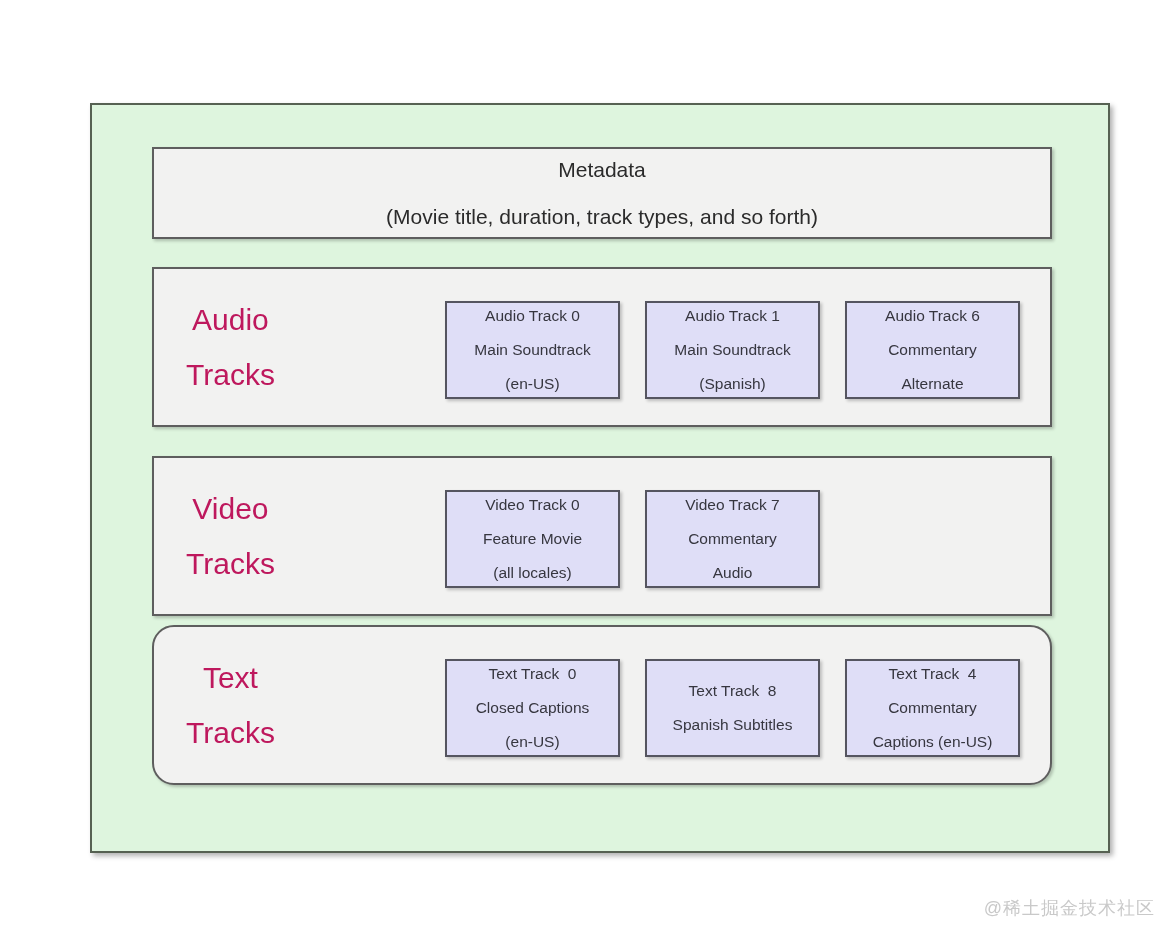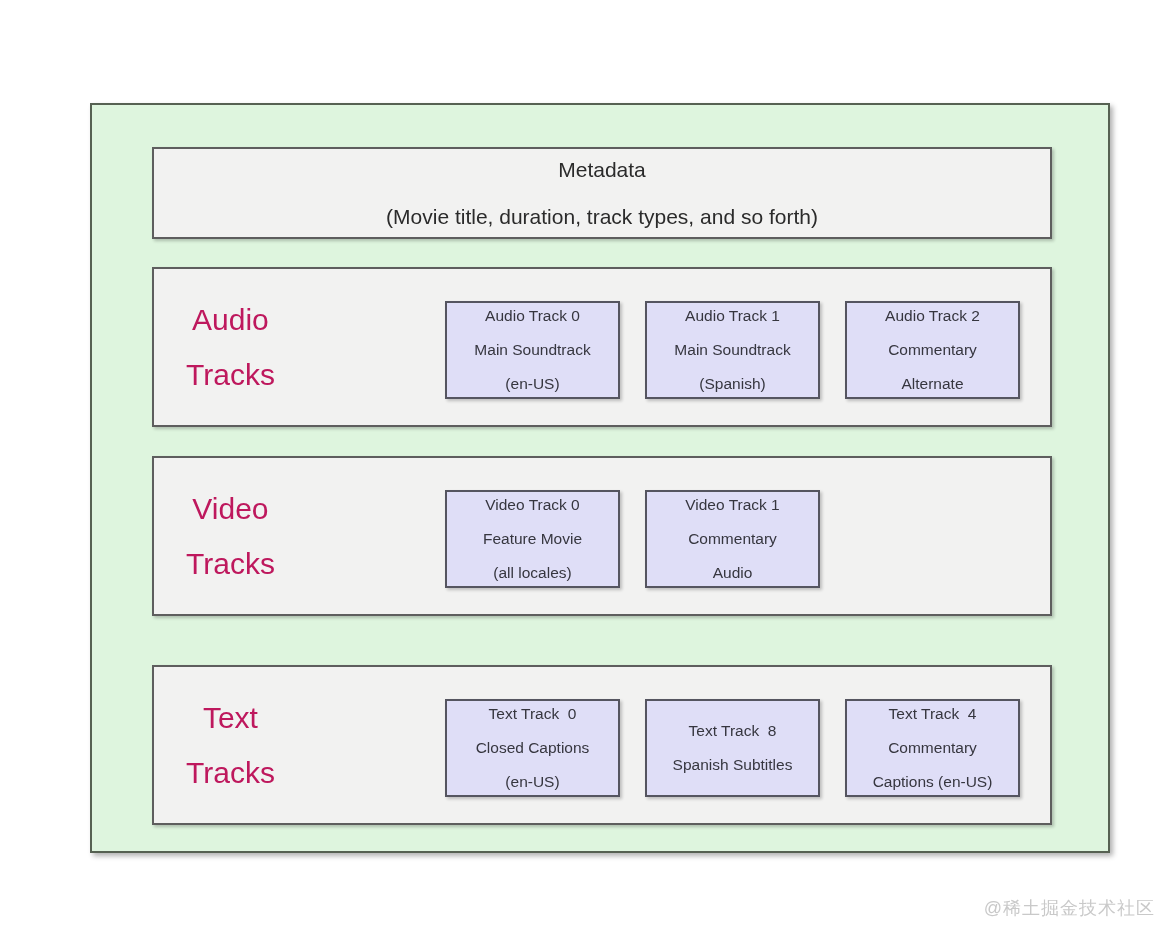--- a/index.html
+++ b/index.html
@@ -34,21 +34,21 @@
 
   .section {
     position: absolute; left: 60px;
     width: 900px; height: 160px;
     background: #f2f2f1;
     border: 2px solid #5e5e5e;
     box-shadow: 2px 2px 3px rgba(0,0,0,0.22);
   }
   .section-audio { top: 162px; }
   .section-video { top: 351px; }
-  .section-text  { top: 560px; }
+  .section-text  { top: 520px; border-radius: 22px; }
 
   .section-label {
     position: absolute; left: 28px; top: 50%;
     transform: translateY(-50%);
     text-align: center;
     font-size: 30px; line-height: 51px; color: #be185d;
   }
 
   .track-row {
     position: absolute; left: 289px; top: 30px;
@@ -94,40 +94,40 @@
           <div class="track-line">Audio Track 0</div>
           <div class="track-line">Main Soundtrack</div>
           <div class="track-line">(en-US)</div>
         </div>
         <div class="track-box">
           <div class="track-line">Audio Track 1</div>
           <div class="track-line">Main Soundtrack</div>
           <div class="track-line">(Spanish)</div>
         </div>
         <div class="track-box">
-          <div class="track-line">Audio Track 2</div>
+          <div class="track-line">Audio Track 6</div>
           <div class="track-line">Commentary</div>
           <div class="track-line">Alternate</div>
         </div>
       </div>
     </div>
 
     <div class="section section-video">
       <div class="section-label">
         <div>Video</div>
         <div>Tracks</div>
       </div>
       <div class="track-row">
         <div class="track-box">
           <div class="track-line">Video Track 0</div>
           <div class="track-line">Feature Movie</div>
           <div class="track-line">(all locales)</div>
         </div>
         <div class="track-box">
-          <div class="track-line">Video Track 1</div>
+          <div class="track-line">Video Track 7</div>
           <div class="track-line">Commentary</div>
           <div class="track-line">Audio</div>
         </div>
       </div>
     </div>
 
     <div class="section section-text">
       <div class="section-label">
         <div>Text</div>
         <div>Tracks</div>

